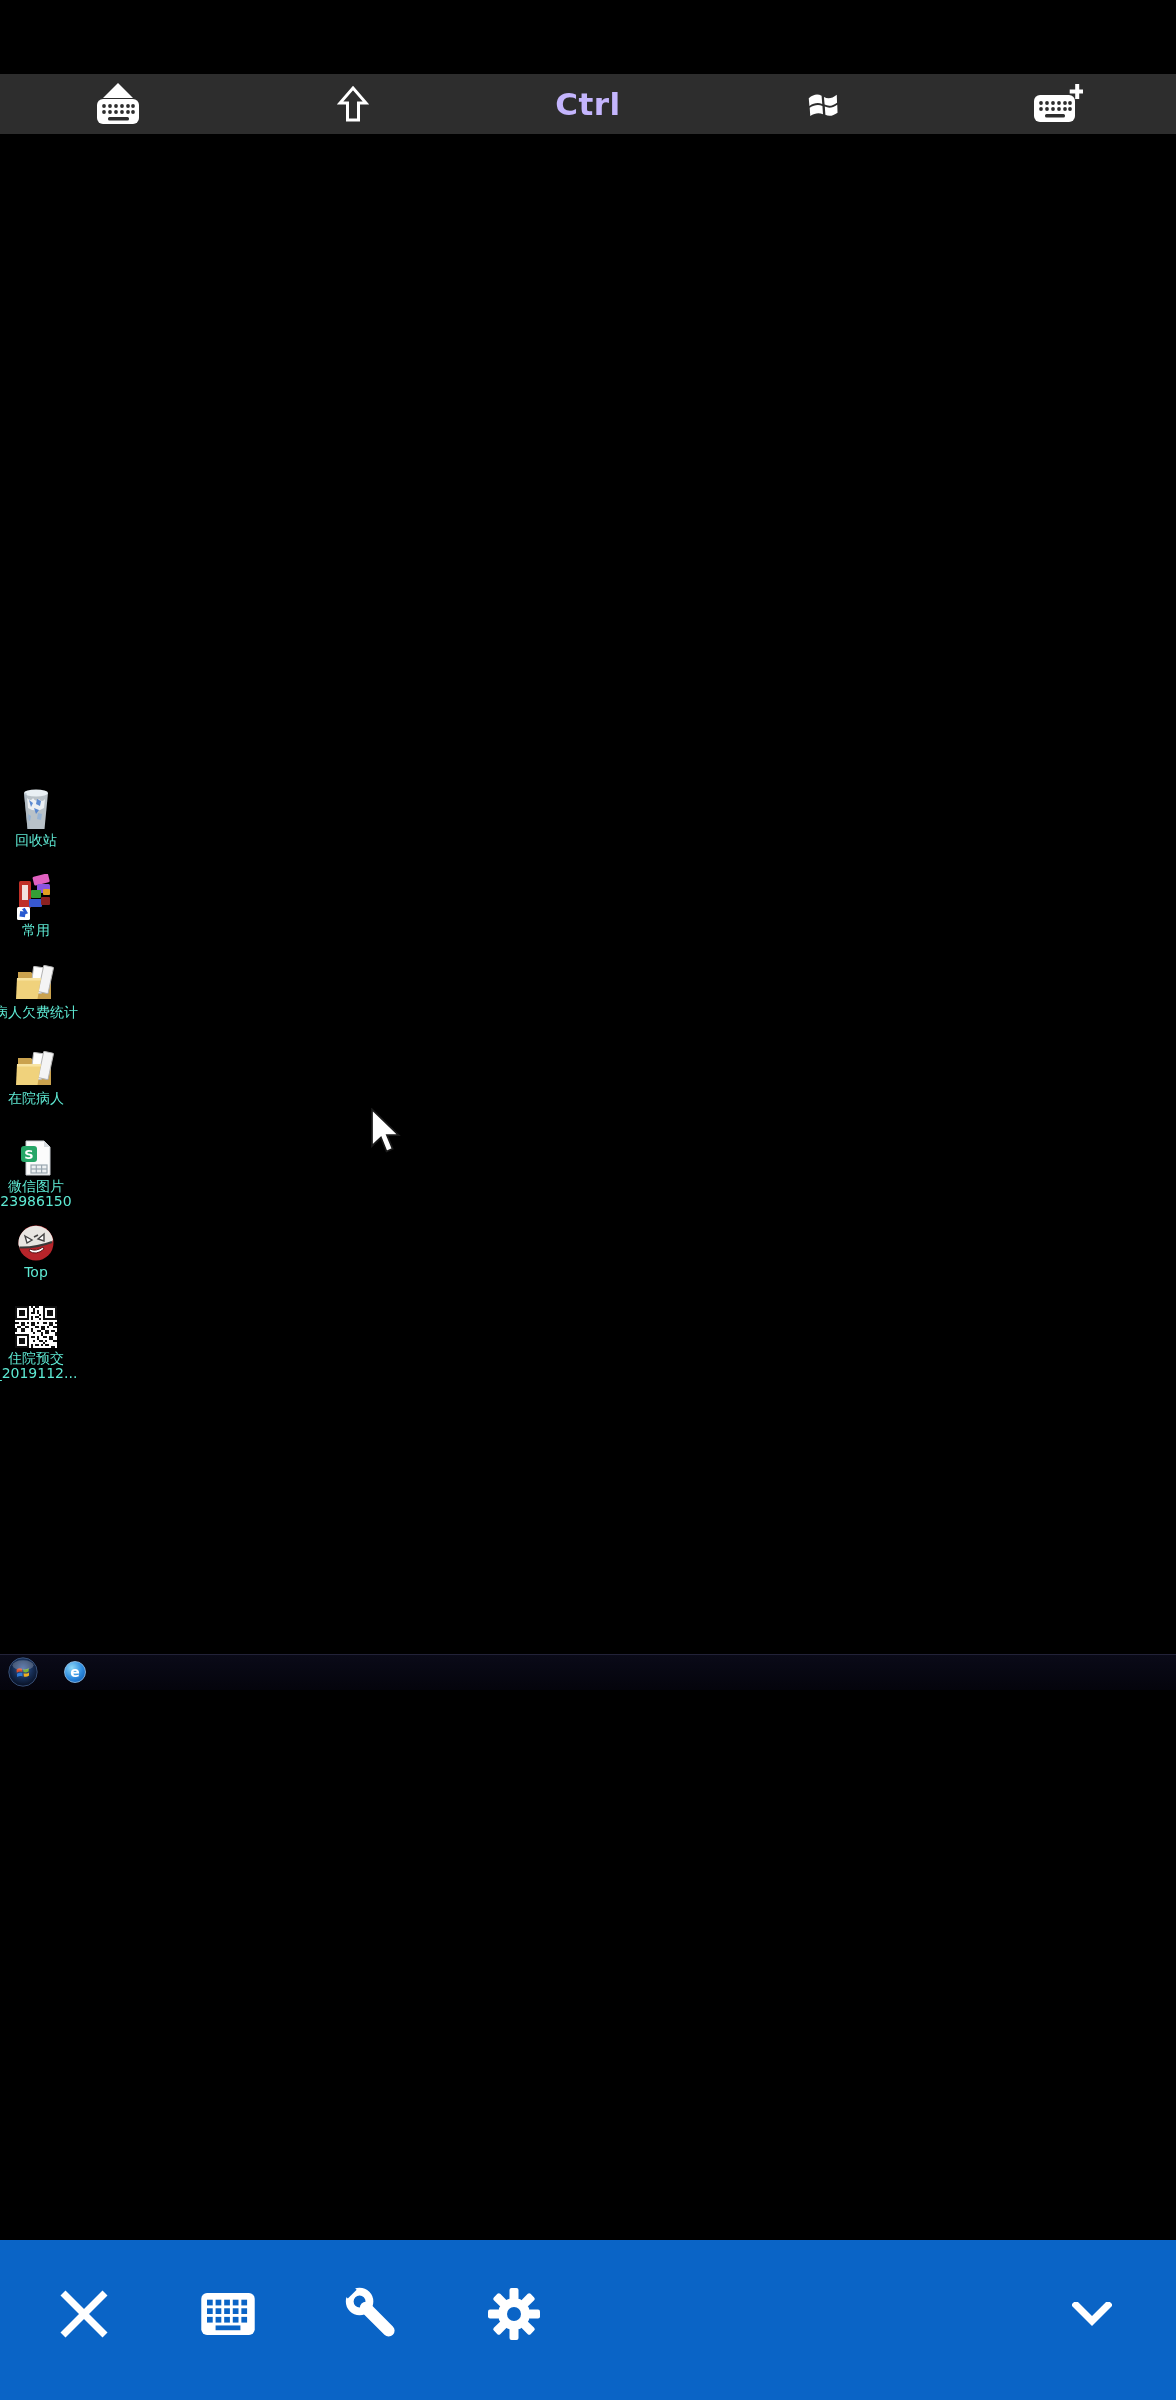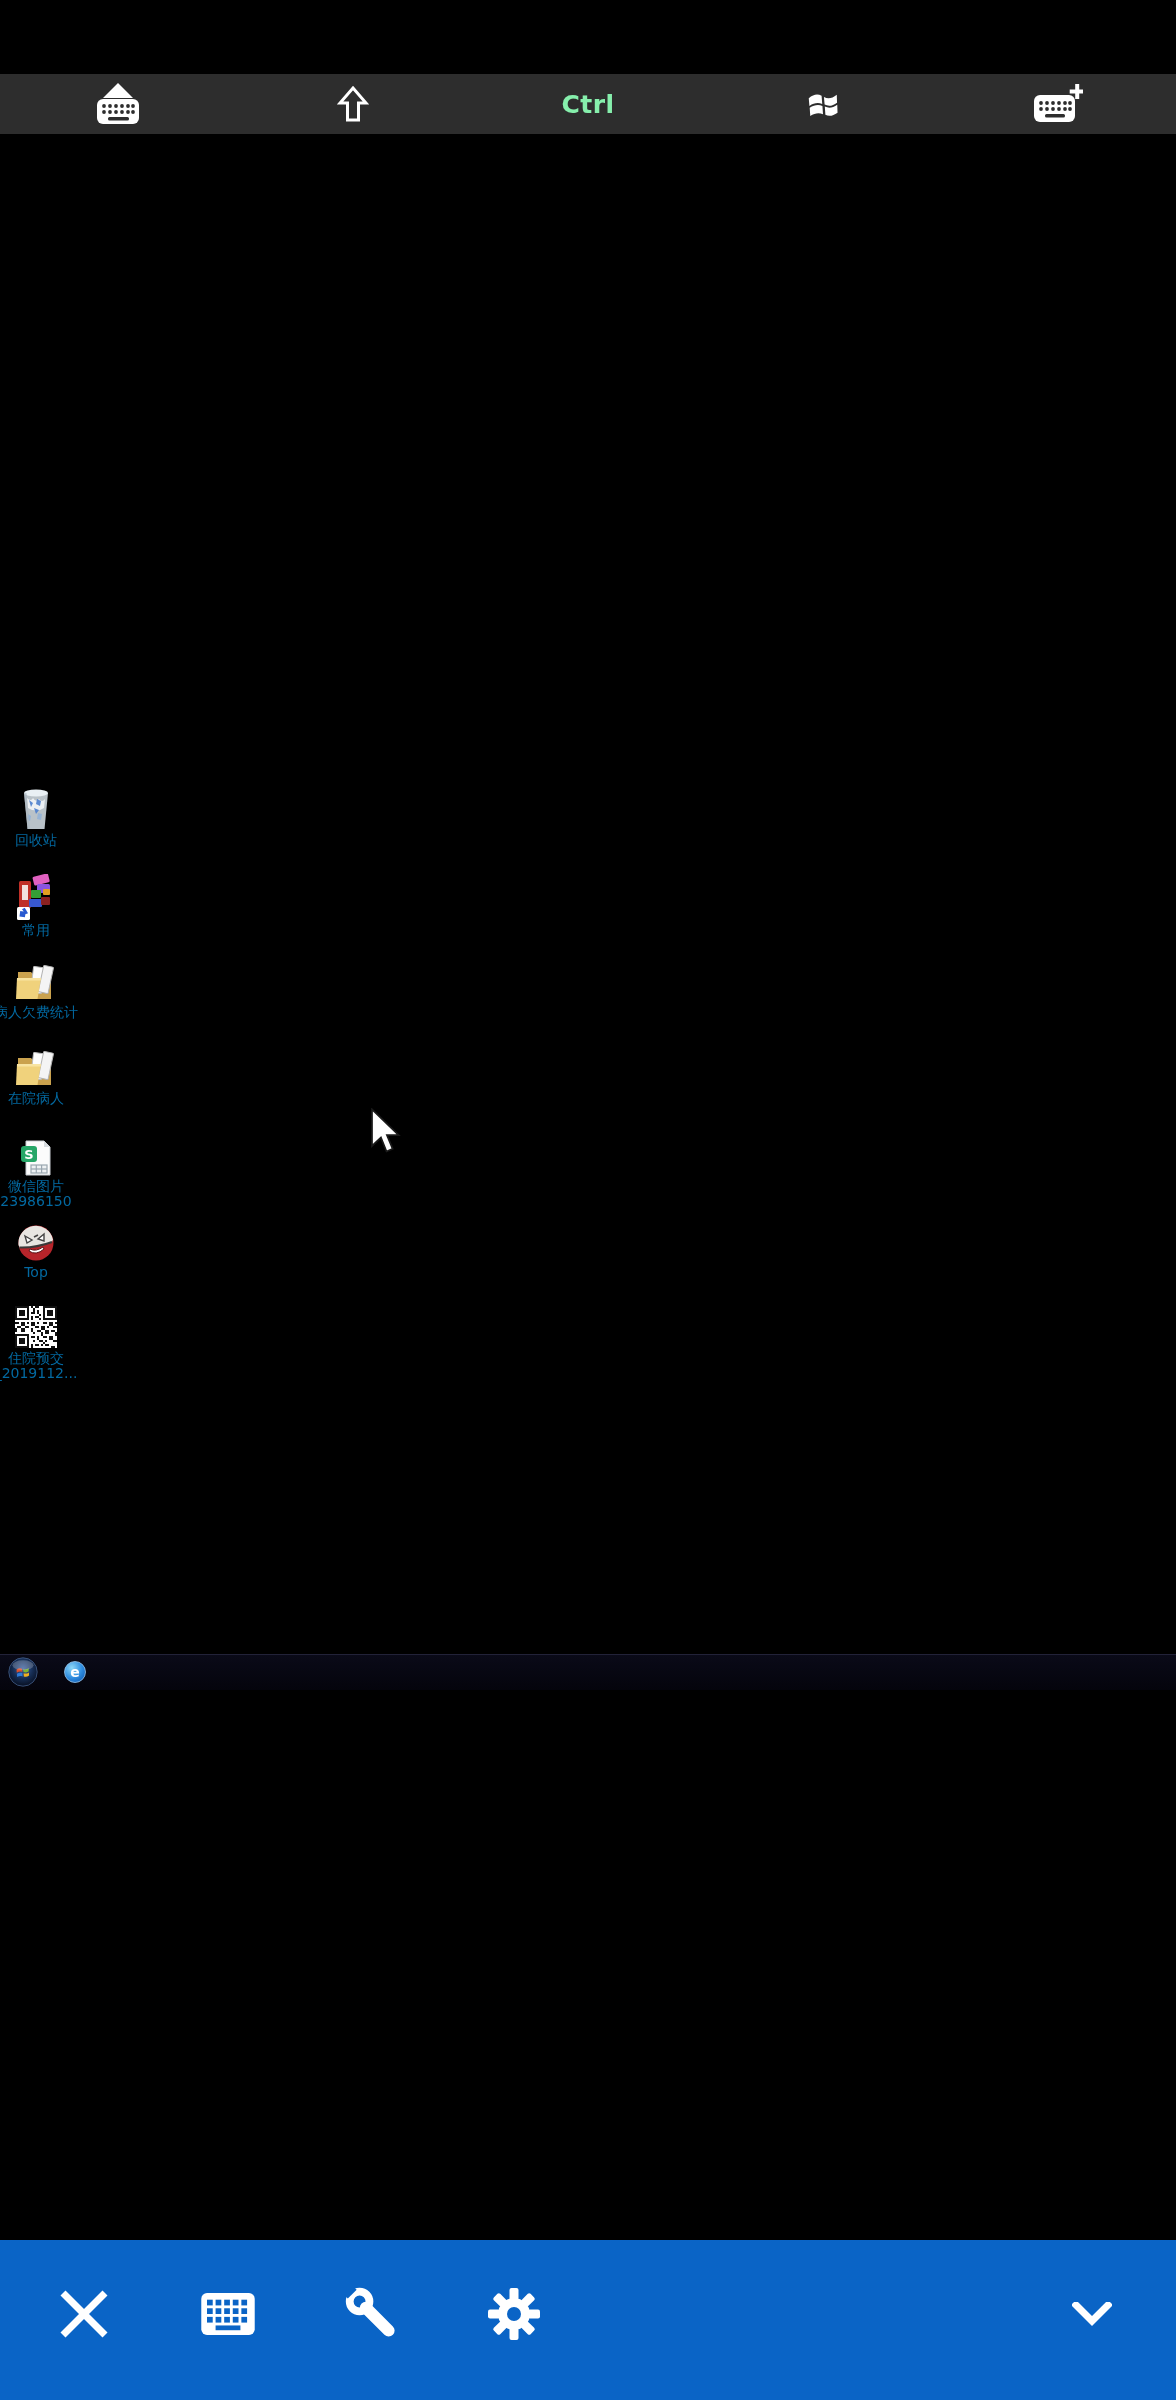--- a/index.html
+++ b/index.html
@@ -4,26 +4,26 @@
 <style>
   * { margin:0; padding:0; box-sizing:border-box; }
   html,body { width:1176px; height:2400px; background:#000; overflow:hidden;
               font-family:"DejaVu Sans","Liberation Sans",sans-serif; }
   .stage { position:relative; width:1176px; height:2400px; background:#000; }
 
   
   .top-toolbar { position:absolute; left:0; top:74px; width:1176px; height:60px;
                  background:#2d2d2d; display:flex; align-items:center; }
   .tt-cell { flex:1 1 0; height:100%; display:flex; align-items:center; justify-content:center;
-             color:#86efac; font-weight:bold; font-size:25px; letter-spacing:.5px; cursor:pointer;text-align:right; }
+             color:#c4b5fd; font-weight:bold; font-size:31px; letter-spacing:.5px; cursor:pointer;text-align:right; }
 
   
   .desk-item { position:absolute; left:-8px; width:88px; display:flex; flex-direction:column;
                align-items:center; cursor:pointer; }
-  .desk-label { margin-top:3px; font-size:14px; line-height:15px; color:#0369a1; text-align:center;
+  .desk-label { margin-top:3px; font-size:14px; line-height:15px; color:#5eead4; text-align:center;
                 white-space:nowrap; text-shadow:0 1px 2px #000,0 0 3px #000; }
 
   
   .taskbar { position:absolute; left:0; top:1654px; width:1176px; height:36px;
              background:linear-gradient(#0a0a18,#04040c); border-top:1px solid #222238; }
   .task-orb { position:absolute; left:8px; top:2px; width:30px; height:30px; cursor:pointer; }
   .task-e   { position:absolute; left:64px; top:6px; width:22px; height:22px; cursor:pointer; }
 
   
   .cursor { position:absolute; left:370px; top:1108px; width:32px; height:48px; pointer-events:none; }

